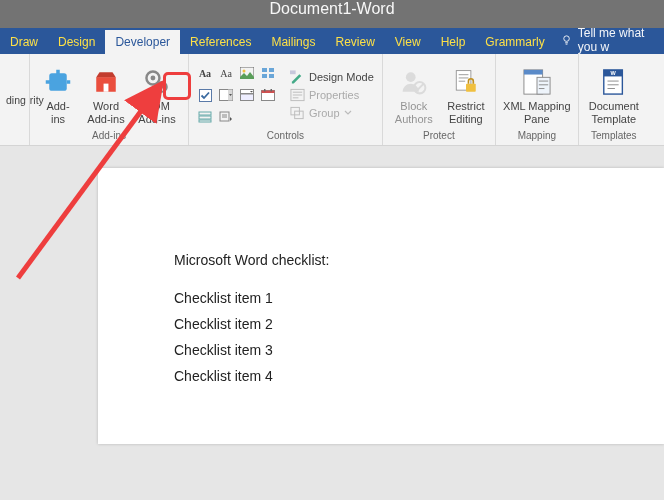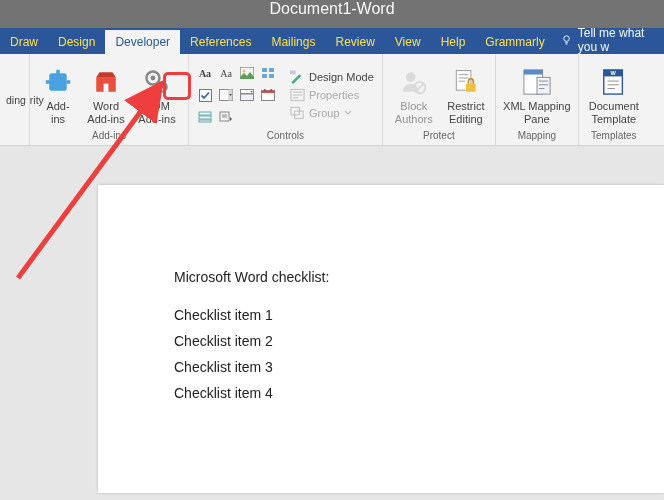--- a/index.html
+++ b/index.html
@@ -19,21 +19,21 @@
 .big-btn .ico{width:32px;height:32px;display:flex;align-items:center;justify-content:center}
 .big-btn .lbl{font-size:11px;color:#444;text-align:center;line-height:1.15;margin-top:2px}
 .small-row{display:flex;gap:1px}
 .small-btn{width:20px;height:20px;border:1px solid transparent;display:flex;align-items:center;justify-content:center;cursor:pointer;font-size:10px;color:#444;background:#f3f3f3}
 .ctlgrid{display:flex;flex-direction:column;gap:2px;margin-right:6px}
 .propcol{display:flex;flex-direction:column;gap:2px;font-size:11px;color:#444}
 .proprow{display:flex;align-items:center;gap:4px;cursor:pointer;padding:1px 2px}
 .proprow svg{flex-shrink:0}
 .gray{color:#aaa}
 .page-area{position:absolute;top:146px;left:0;right:0;bottom:0;background:#e6e6e6}
-.page{position:absolute;left:98px;top:39px;width:566px;height:308px;background:#fff;box-shadow:0 0 3px rgba(0,0,0,.2)}
+.page{position:absolute;left:98px;top:22px;width:566px;height:276px;background:#fff;box-shadow:0 0 3px rgba(0,0,0,.2)}
 .doc-content{padding:84px 0 0 76px;font-family:Calibri,sans-serif;font-size:14px;color:#222}
 .doc-content .heading{margin-bottom:22px}
 .doc-content .item{margin-bottom:10px}
 .arrow-overlay{position:absolute;top:40px;left:0;pointer-events:none}
 .highlight-box{position:absolute;border:3px solid #ee3e3e;border-radius:5px;pointer-events:none}
 .dim{opacity:.55}
 </style>
 </head>
 <body>
 

